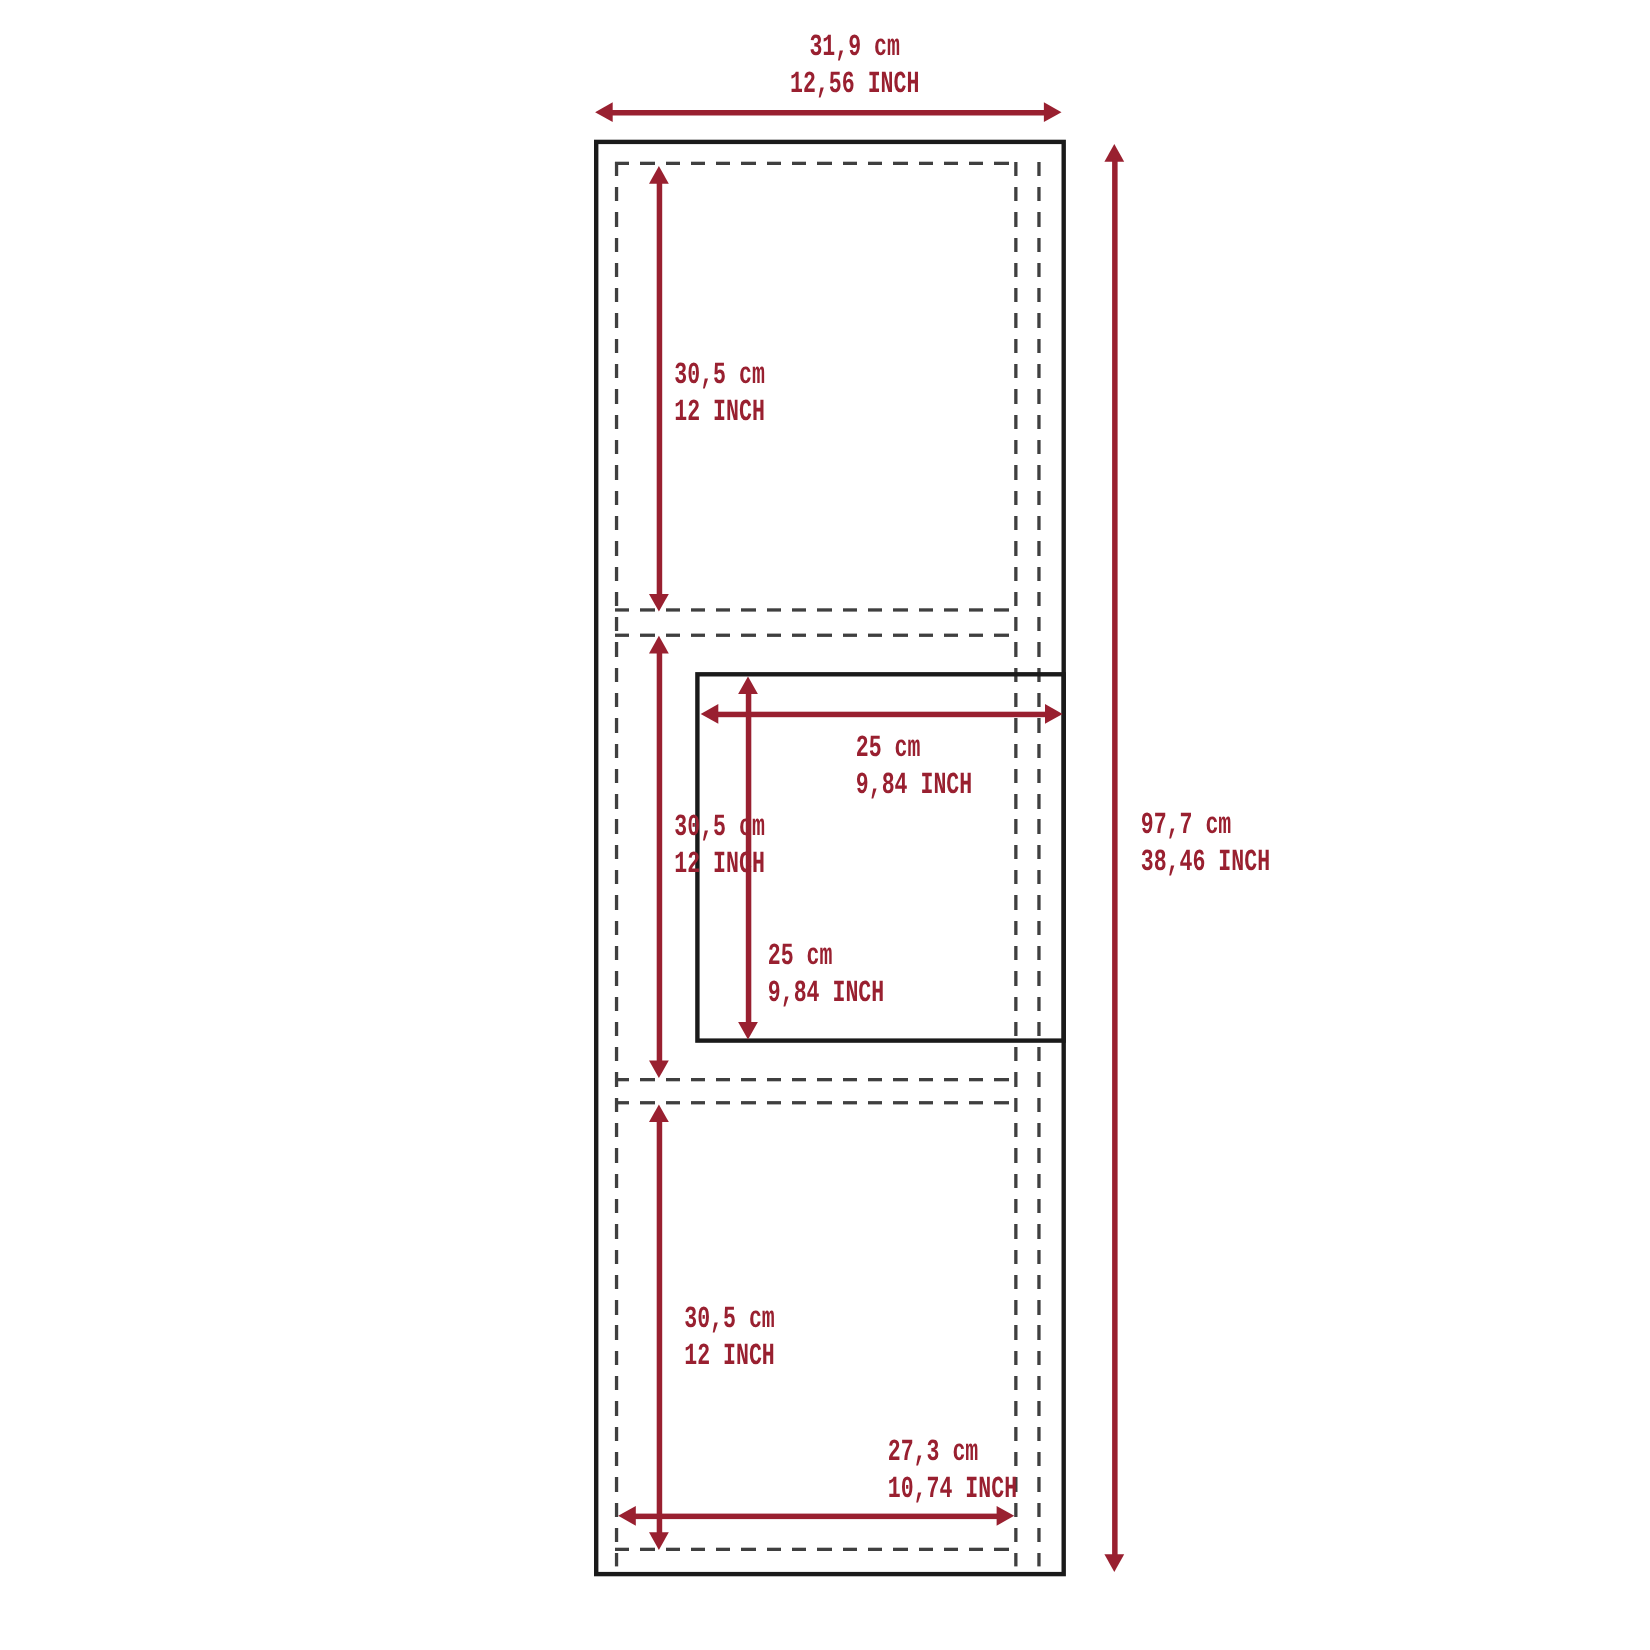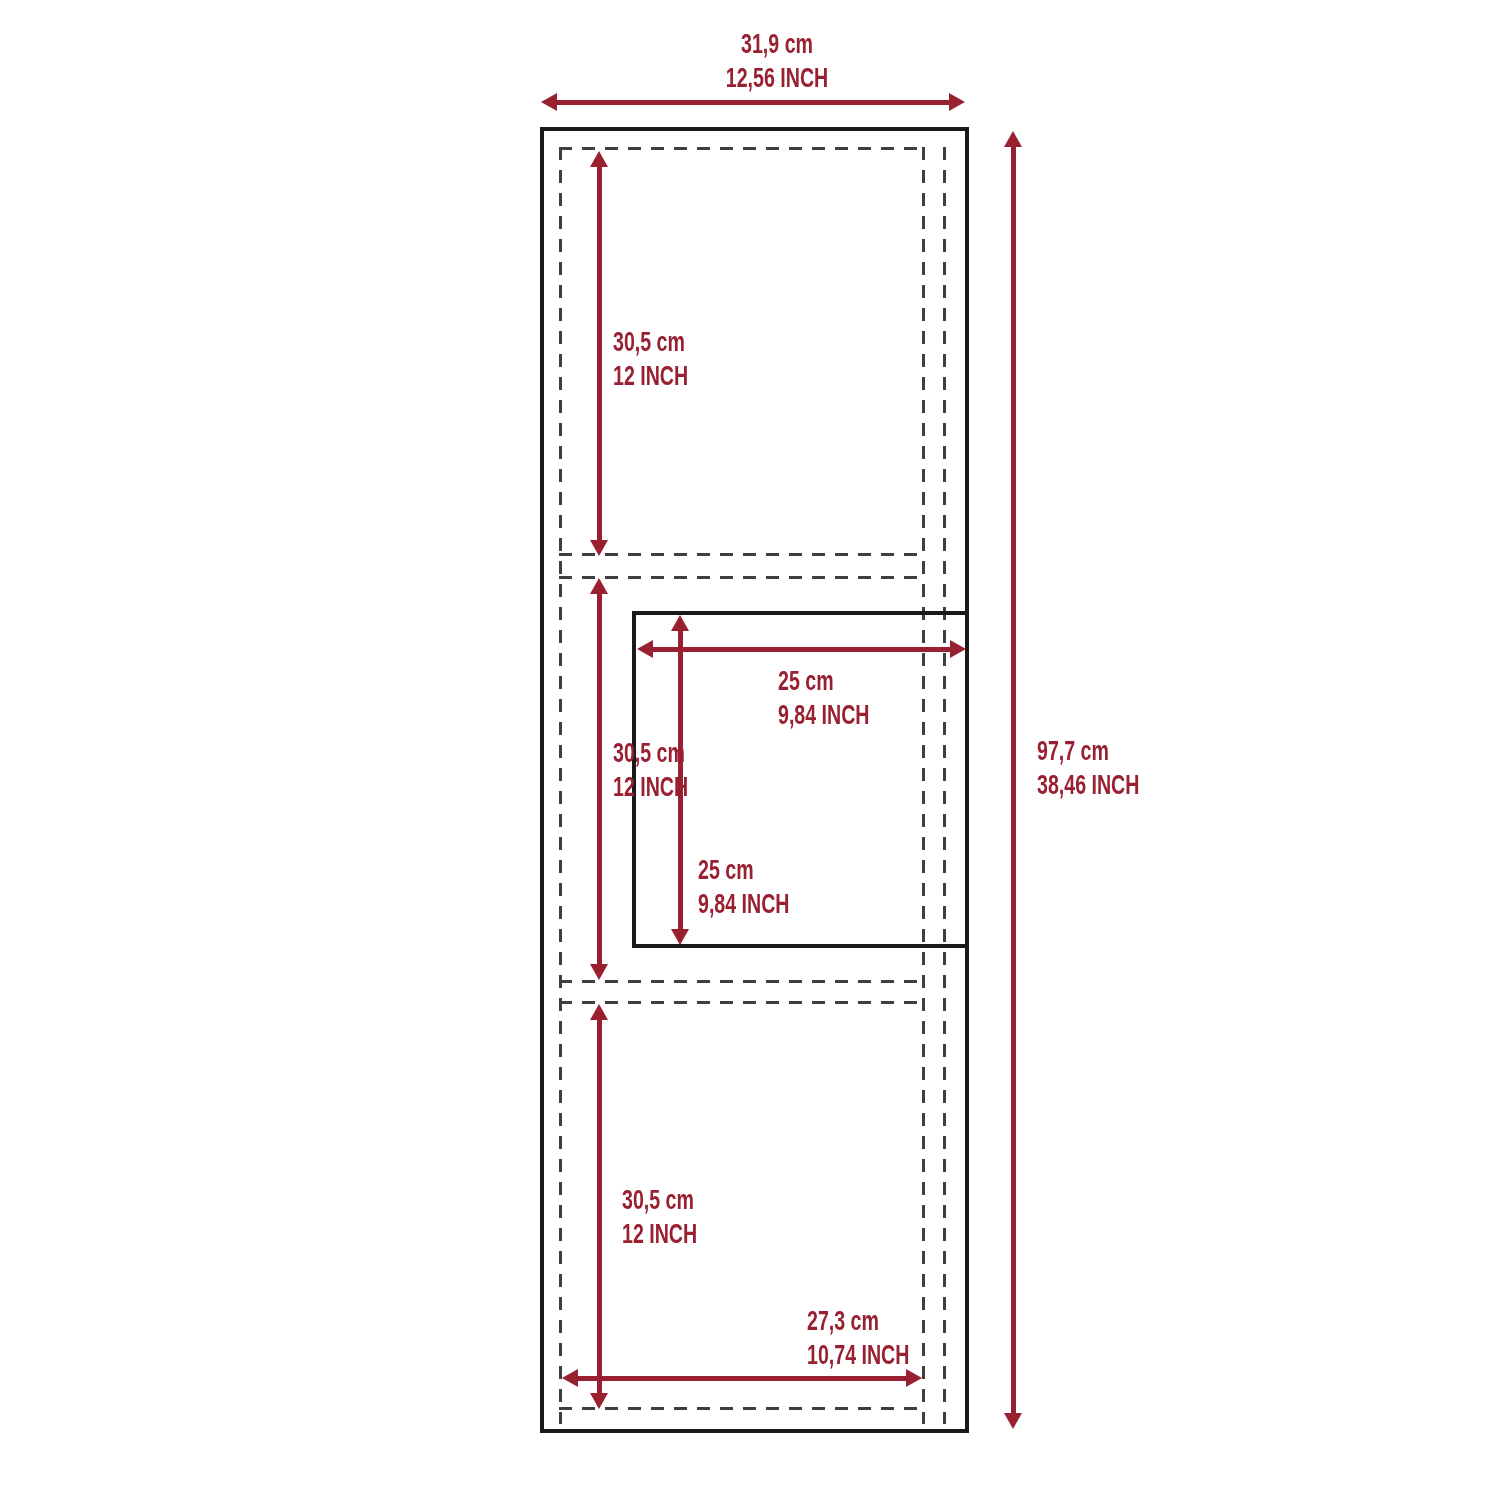--- a/index.html
+++ b/index.html
@@ -1,19 +1,19 @@
 <!DOCTYPE html>
 <html style="--red: #992030; --black: #1a1a1a; --dash: #3f3f3f; --bg: #ffffff;"><head>
 <meta charset="utf-8">
 <style>
   html,body{margin:0;padding:0;background:#fff;}
   .canvas{
     position:relative;width:1500px;height:1500px;
     background:var(--bg,#ffffff);overflow:hidden;
-    font-family:Liberation Sans, sans-serif;
+    font-family:Liberation Mono, monospace;
   }
   
   .outer-box{
     position:absolute;left:540px;top:127px;width:429px;height:1306px;
     border:4px solid var(--black,#1a1a1a);box-sizing:border-box;background:transparent;
   }
   .open-square{
     position:absolute;left:632px;top:611px;width:337px;height:337px;
     border:4px solid var(--black,#1a1a1a);box-sizing:border-box;background:transparent;
   }

